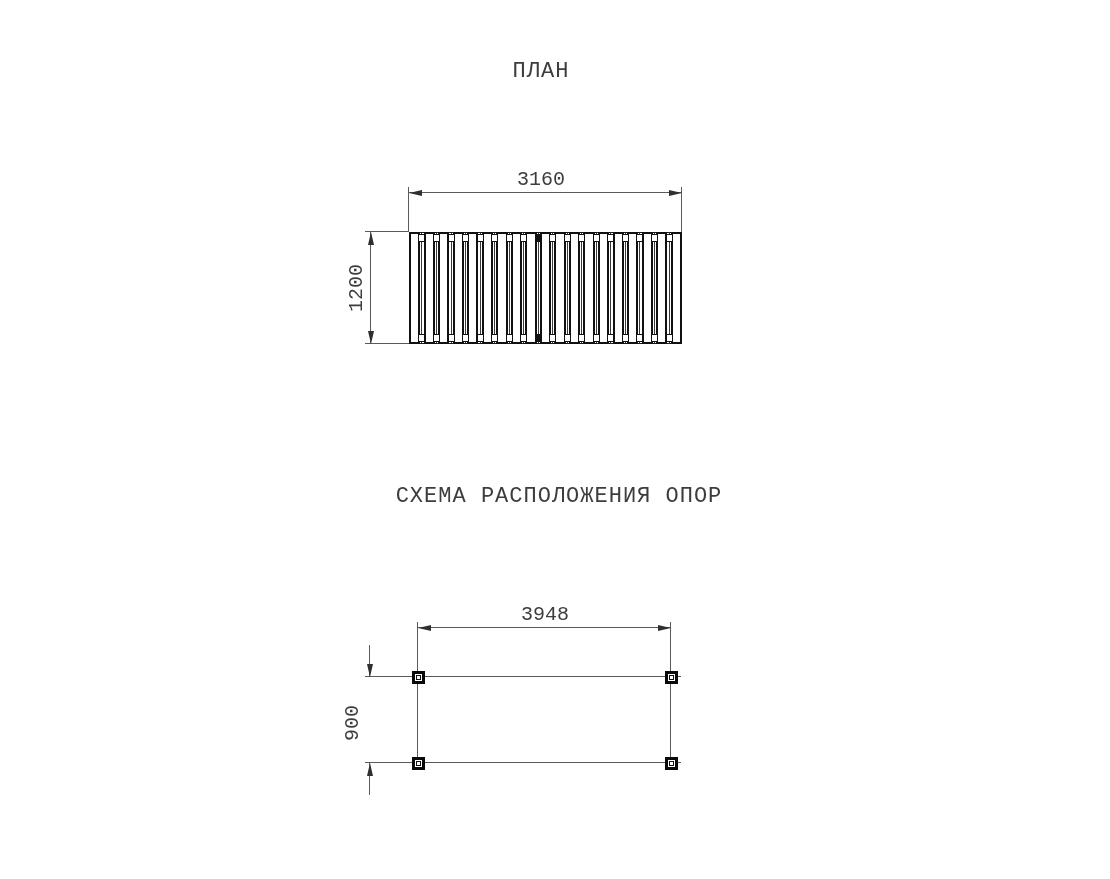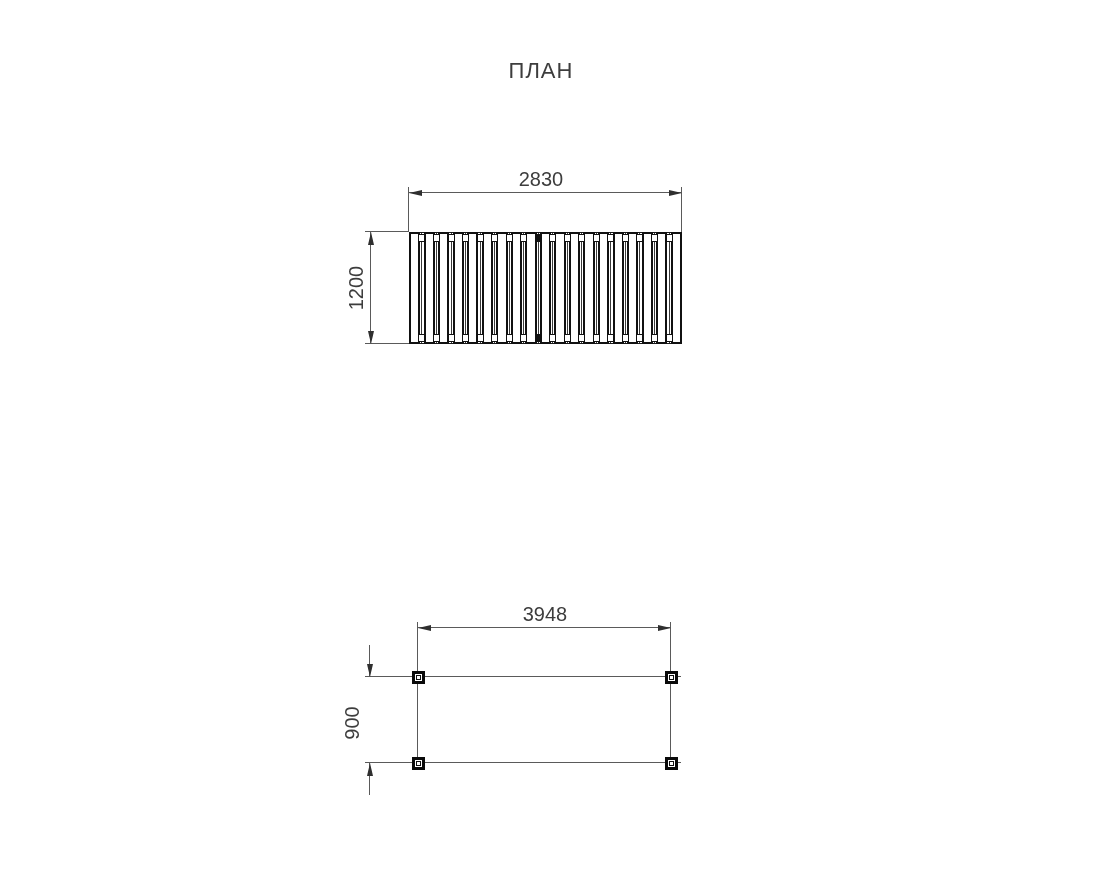--- a/index.html
+++ b/index.html
@@ -1,20 +1,20 @@
 <!DOCTYPE html>
 <html><head>
 <meta charset="utf-8">
 <style>
   html,body{margin:0;padding:0;background:#fff;}
   #canvas{
     position:relative;
     width:1110px;height:879px;
     background:#ffffff;
-    font-family:Liberation Sans, sans-serif;
+    font-family:Liberation Mono, monospace;
     overflow:hidden;
   }
   .title{
     position:absolute;
     transform:translate(-50%,-50%);
     font-size:22px;
     letter-spacing:1px;
     color:#3d3d3d;
     white-space:nowrap;
   }
@@ -60,21 +60,21 @@
     box-sizing:border-box;
   }
 </style>
 </head>
 <body>
 
 <div id="canvas">
 
   <div class="title" style="left:541px;top:71px;">ПЛАН</div>
 
-  <div class="dimtext" style="left:541px;top:179px;">2830</div>
+  <div class="dimtext" style="left:541px;top:179px;">3160</div>
 
   <div class="hline" style="left:409px;top:192px;width:273px;"></div>
   <div class="vline" style="left:408px;top:187px;height:45px;"></div>
   <div class="vline" style="left:681px;top:187px;height:45px;"></div>
 
   <div class="dimtext rot" style="left:356px;top:288px;">1200</div>
   <div class="vline" style="left:370px;top:232px;height:112px;"></div>
   <div class="hline" style="left:365px;top:231px;width:44px;"></div>
   <div class="hline" style="left:365px;top:343px;width:44px;"></div>
 
@@ -149,20 +149,21 @@
       <div class="cleat" style="left: 227.489px; top: 2px;"></div>
       <div class="cleat" style="left: 227.489px; bottom: 2px;"></div>
       <div class="gap-line" style="left: 245.026px; top: 1px; width: 1px; height: 110px;"></div>
       <div class="cleat" style="left: 242.026px; top: 2px;"></div>
       <div class="cleat" style="left: 242.026px; bottom: 2px;"></div>
       <div class="gap-line" style="left: 259.563px; top: 1px; width: 1px; height: 110px;"></div>
       <div class="cleat" style="left: 256.563px; top: 2px;"></div>
       <div class="cleat" style="left: 256.563px; bottom: 2px;"></div>
     </div>
 
+  <div class="title" style="left:559px;top:496px;">СХЕМА РАСПОЛОЖЕНИЯ ОПОР</div>
 
   <div class="dimtext" style="left:545px;top:614px;">3948</div>
 
   <div class="hline" style="left:418px;top:627px;width:253px;"></div>
 
   <div class="vline" style="left:417px;top:622px;height:148px;"></div>
   <div class="vline" style="left:670px;top:622px;height:148px;"></div>
 
   <div class="hline" style="left:365px;top:676px;width:316px;"></div>
   <div class="hline" style="left:365px;top:762px;width:316px;"></div>

